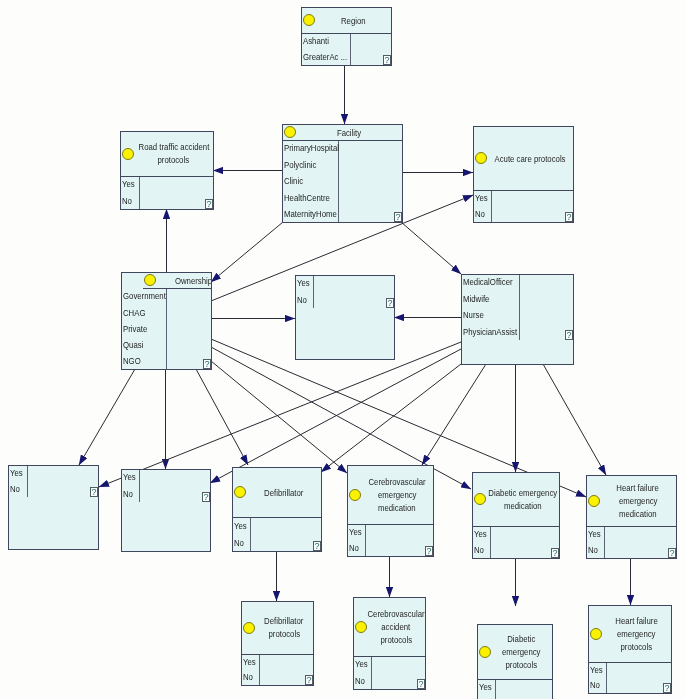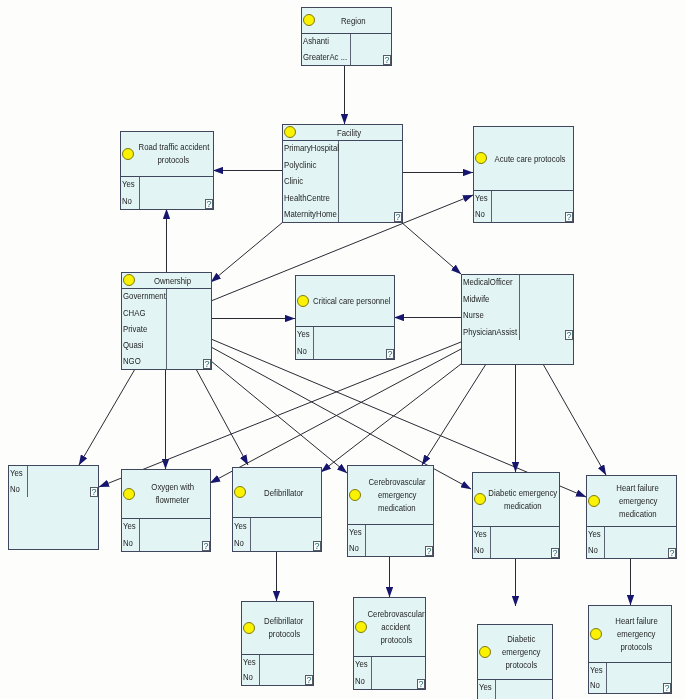--- a/index.html
+++ b/index.html
@@ -120,43 +120,37 @@
         </div>
       </div>
       <div class="states" style="height: 31px;">
         <div class="vdiv" style="left: 17px;"></div>
         <div class="st" style="top: 3px;">Yes</div>
         <div class="st" style="top: 19px;">No</div>
         <div class="qmark">?</div>
       </div>
     </div>
     <div class="node" style="left: 121px; top: 272px; width: 91px; height: 98px;">
-      <div class="hdr" style="height: 16px;">
+      <div class="hdr" style="height: 16px; margin-left: 21px;">
         <span class="dot" style="left: 1px; top: 1px;"></span>
         <div class="title" title="Ownership">
           <span class="tline">Ownership</span>
         </div>
       </div>
       <div class="states" style="height: 80px;">
         <div class="vdiv" style="left: 44px;"></div>
         <div class="st" style="top: 3px;">Government</div>
         <div class="st" style="top: 20px;">CHAG</div>
         <div class="st" style="top: 36px;">Private</div>
         <div class="st" style="top: 52px;">Quasi</div>
         <div class="st" style="top: 68px;">NGO</div>
         <div class="qmark">?</div>
       </div>
     </div>
     <div class="node" style="left: 295px; top: 275px; width: 100px; height: 85px;">
-      <div class="hdr" style="height: 51px;">
-        <span class="dot" style="left: 1px; top: 19px;"></span>
-        <div class="title" title="Critical care personnel">
-          <span class="tline">Critical care personnel</span>
-        </div>
-      </div>
       <div class="states" style="height: 32px;">
         <div class="vdiv" style="left: 17px;"></div>
         <div class="st" style="top: 3px;">Yes</div>
         <div class="st" style="top: 20px;">No</div>
         <div class="qmark">?</div>
       </div>
     </div>
     <div class="node" style="left: 461px; top: 274px; width: 113px; height: 91px;">
       <div class="states" style="height: 65px;">
         <div class="vdiv" style="left: 57px;"></div>
@@ -169,27 +163,20 @@
     </div>
     <div class="node" style="left: 8px; top: 465px; width: 91px; height: 85px;">
       <div class="states" style="height: 31px;">
         <div class="vdiv" style="left: 18px;"></div>
         <div class="st" style="top: 3px;">Yes</div>
         <div class="st" style="top: 19px;">No</div>
         <div class="qmark">?</div>
       </div>
     </div>
     <div class="node" style="left: 121px; top: 469px; width: 90px; height: 83px;">
-      <div class="hdr" style="height: 49px;">
-        <span class="dot" style="left: 1px; top: 18px;"></span>
-        <div class="title" title="Oxygen with flowmeter">
-          <span class="tline">Oxygen with</span>
-          <span class="tline">flowmeter</span>
-        </div>
-      </div>
       <div class="states" style="height: 32px;">
         <div class="vdiv" style="left: 17px;"></div>
         <div class="st" style="top: 3px;">Yes</div>
         <div class="st" style="top: 20px;">No</div>
         <div class="qmark">?</div>
       </div>
     </div>
     <div class="node" style="left: 232px; top: 467px; width: 90px; height: 85px;">
       <div class="hdr" style="height: 50px;">
         <span class="dot" style="left: 1px; top: 18px;"></span>

